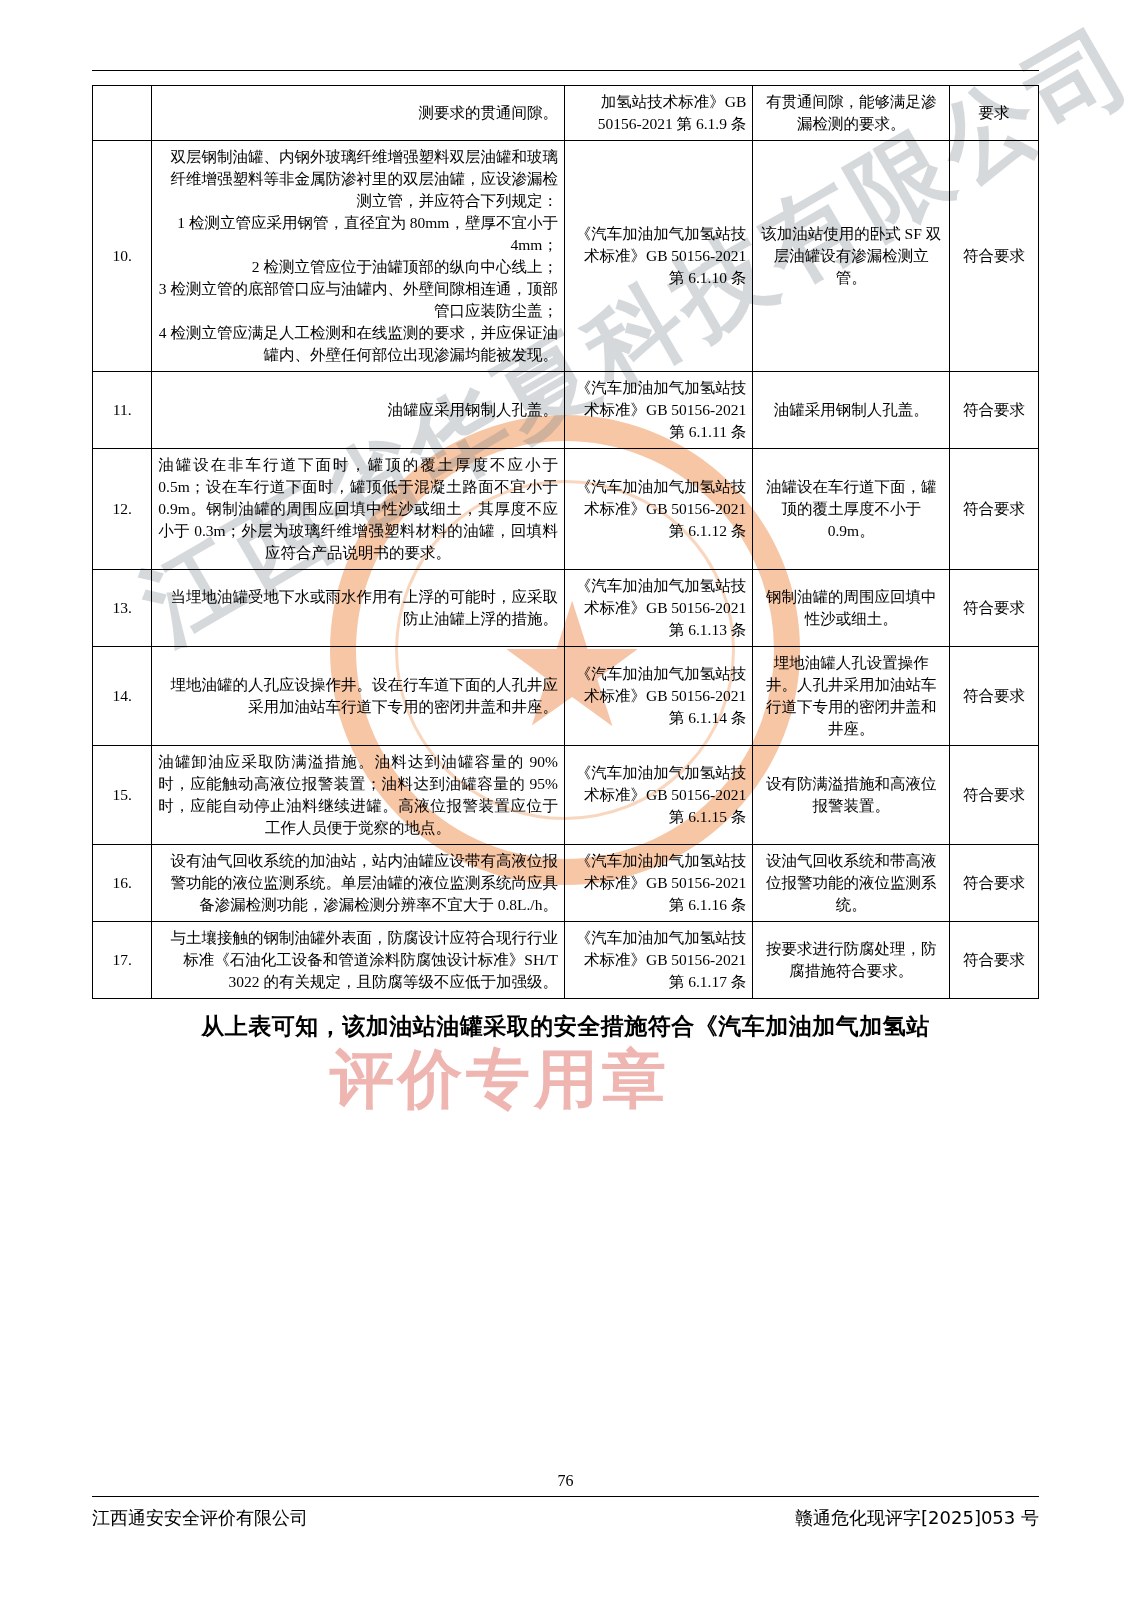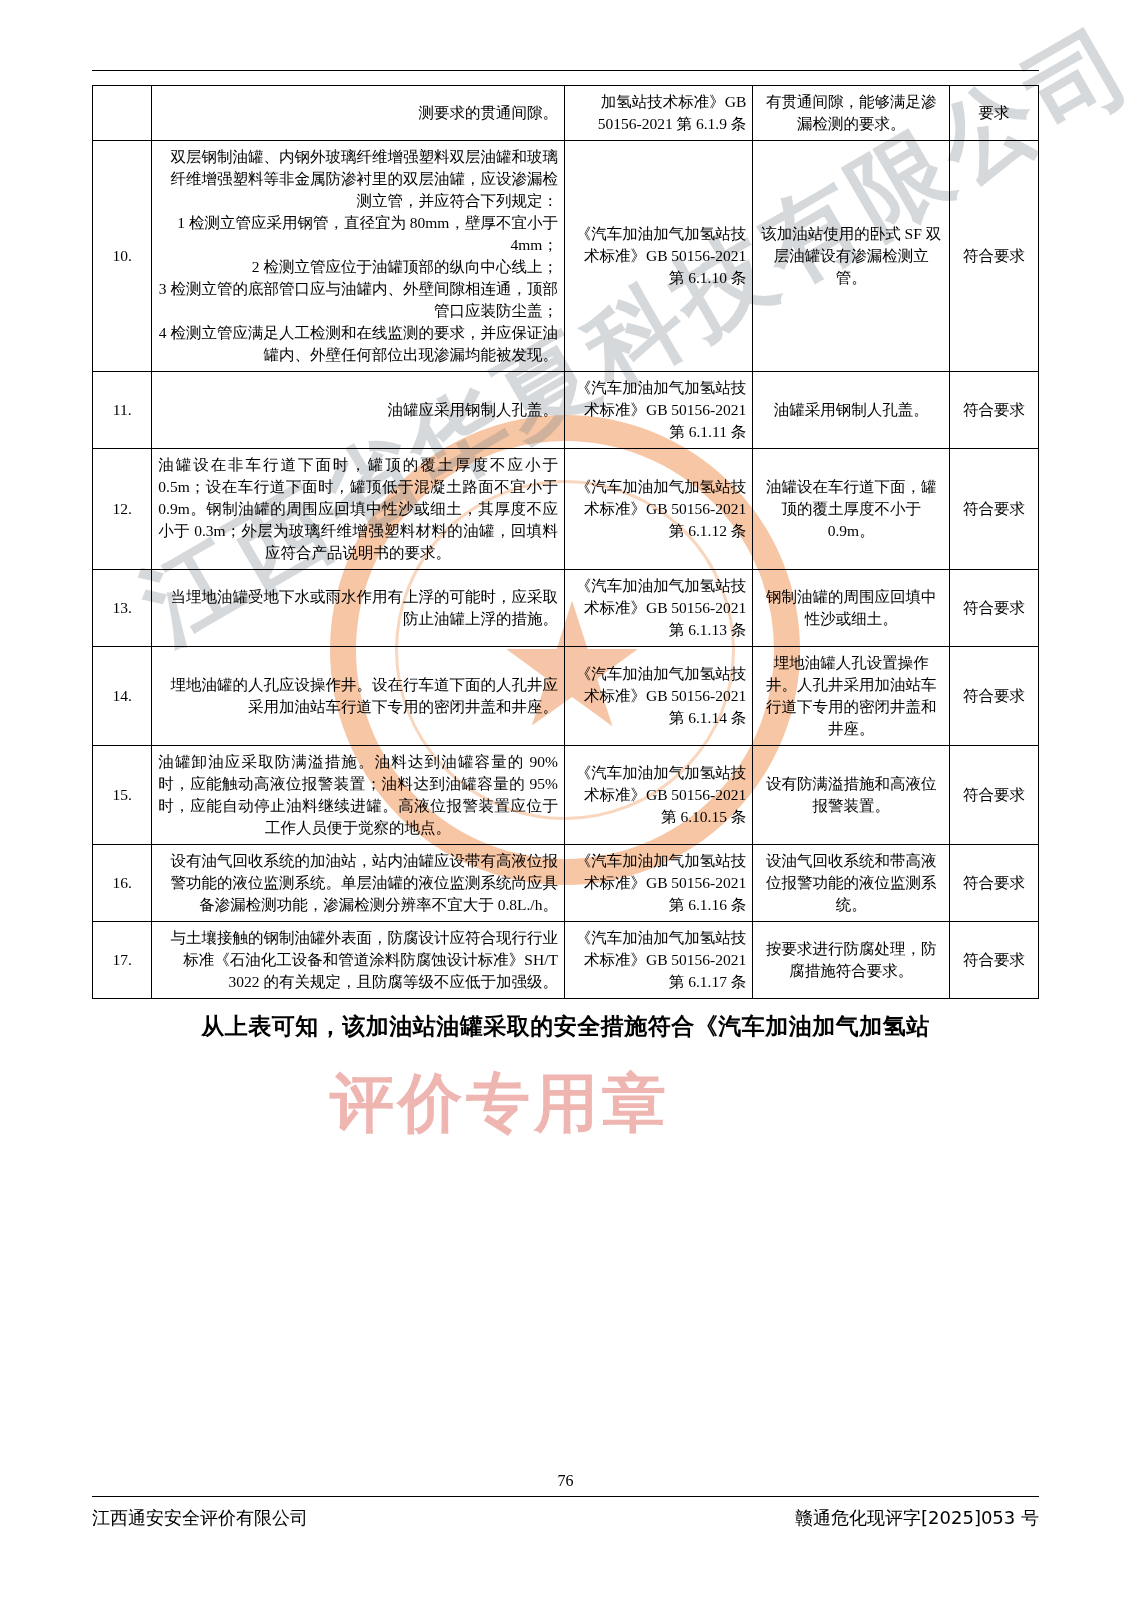--- a/index.html
+++ b/index.html
@@ -61,21 +61,21 @@
     color: rgba(120, 130, 135, 0.30);
     transform: rotate(-30deg);
     transform-origin: left top;
     white-space: nowrap;
     letter-spacing: 6px;
     font-family: "DejaVu Sans", "Liberation Sans", sans-serif;
   }
   .wm-text-sub {
     position: absolute;
     left: 330px;
-    top: 1060px;
+    top: 1036px;
     font-size: 64px;
     font-weight: bold;
     color: rgba(210, 60, 50, 0.38);
     white-space: nowrap;
     letter-spacing: 4px;
     font-family: Liberation Sans, sans-serif;
   }
 
   
   .page {
@@ -231,21 +231,21 @@
         <td class="c-num">14.</td>
         <td class="c-req t-center">埋地油罐的人孔应设操作井。设在行车道下面的人孔井应采用加油站车行道下专用的密闭井盖和井座。</td>
         <td class="c-std std-cell">《汽车加油加气加氢站技术标准》GB 50156-2021 第 6.1.14 条</td>
         <td class="c-act">埋地油罐人孔设置操作井。人孔井采用加油站车行道下专用的密闭井盖和井座。</td>
         <td class="c-res res-cell">符合要求</td>
       </tr>
 
       <tr>
         <td class="c-num">15.</td>
         <td class="c-req t-justify">油罐卸油应采取防满溢措施。油料达到油罐容量的 90%时，应能触动高液位报警装置；油料达到油罐容量的 95%时，应能自动停止油料继续进罐。高液位报警装置应位于工作人员便于觉察的地点。</td>
-        <td class="c-std std-cell">《汽车加油加气加氢站技术标准》GB 50156-2021 第 6.10.15 条</td>
+        <td class="c-std std-cell">《汽车加油加气加氢站技术标准》GB 50156-2021 第 6.1.15 条</td>
         <td class="c-act">设有防满溢措施和高液位报警装置。</td>
         <td class="c-res res-cell">符合要求</td>
       </tr>
 
       <tr>
         <td class="c-num">16.</td>
         <td class="c-req t-center">设有油气回收系统的加油站，站内油罐应设带有高液位报警功能的液位监测系统。单层油罐的液位监测系统尚应具备渗漏检测功能，渗漏检测分辨率不宜大于 0.8L./h。</td>
         <td class="c-std std-cell">《汽车加油加气加氢站技术标准》GB 50156-2021 第 6.1.16 条</td>
         <td class="c-act">设油气回收系统和带高液位报警功能的液位监测系统。</td>
         <td class="c-res res-cell">符合要求</td>

